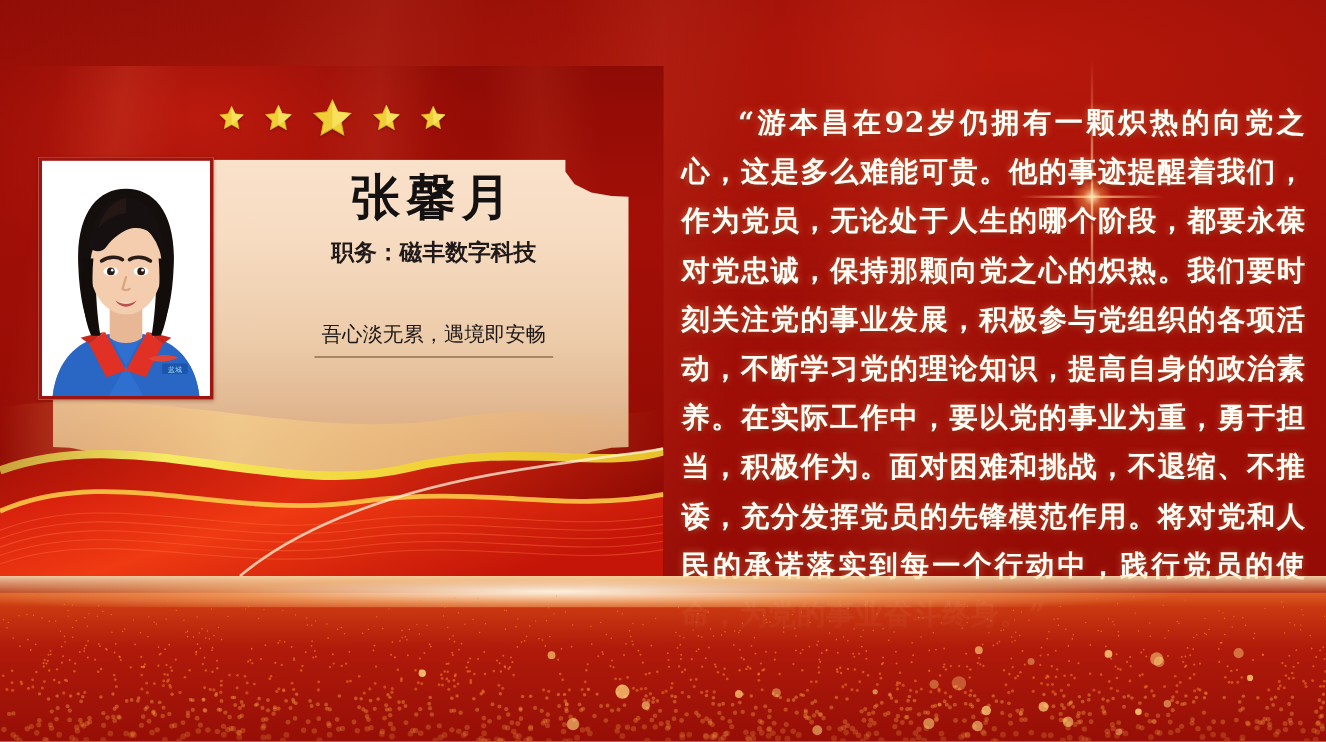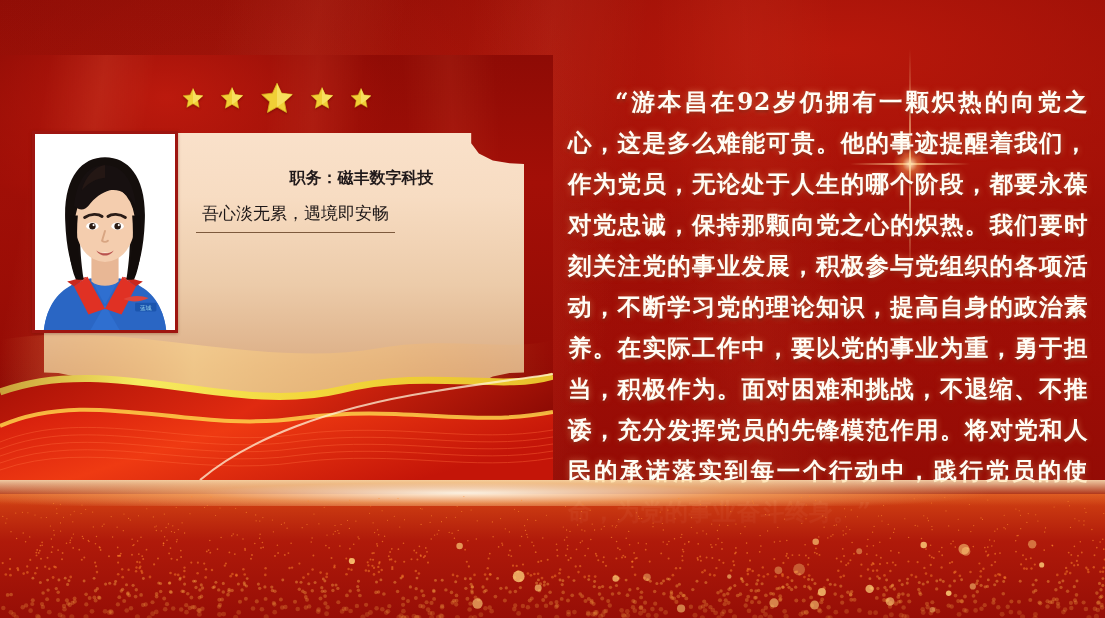--- a/index.html
+++ b/index.html
@@ -126,28 +126,28 @@
   #person-name {
     font-family:"DejaVu Serif","Liberation Serif",serif;
     font-weight:bold;
     font-size:41px;
     line-height:1.06;
     letter-spacing:5px;
     color:#141110;
     text-shadow:0 1px 0 rgba(255,255,255,.35);
   }
   #person-role {
-    margin-top:24px;
+    margin-top:12px;
     font-family:"DejaVu Serif","Liberation Serif",serif;
     font-weight:bold;
-    font-size:16px;
+    font-size:19px;
     line-height:1.38;
     color:#20191a;
   }
-  #person-motto-wrap { margin-top:13px; display:flex; }
+  #person-motto-wrap { margin-top:42px; display:flex; justify-content:center; }
   #person-motto {
     font-family:"DejaVu Sans","Liberation Sans",sans-serif;
     font-size:17px;
     color:#1d1717;
     padding:0 6px 7px 6px;
     border-bottom:1.6px solid #7d5a3d;
     white-space:nowrap;
   }
 
   
@@ -266,20 +266,21 @@
         <path d="M37 84 C34 110 36 134 43 150 L50 150 C45 130 43 106 45 84 Z" fill="#120c0a"></path>
         <path d="M109 84 C112 110 110 134 103 150 L96 150 C101 130 103 106 101 84 Z" fill="#120c0a"></path>
 
         <rect x="104" y="174" width="22" height="9" rx="1.5" fill="#1b55ae"></rect>
         <text x="115" y="181" font-size="6" fill="#9ddcf2" text-anchor="middle" font-family="sans-serif">蓝城</text>
         <path d="M92 170 C100 166 110 166 118 169 C110 173 100 174 92 170 Z" fill="#e0453a"></path>
       </svg>
     </div>
 
     <div id="card-text">
+      <div id="person-name">张馨月</div>
       <div id="person-role">
         <div>职务：磁丰数字科技</div>
       </div>
       <div id="person-motto-wrap">
         <div id="person-motto">吾心淡无累，遇境即安畅</div>
       </div>
     </div>
 
     <div class="ribbons">
       <svg viewBox="0 0 553 150" preserveAspectRatio="none">

